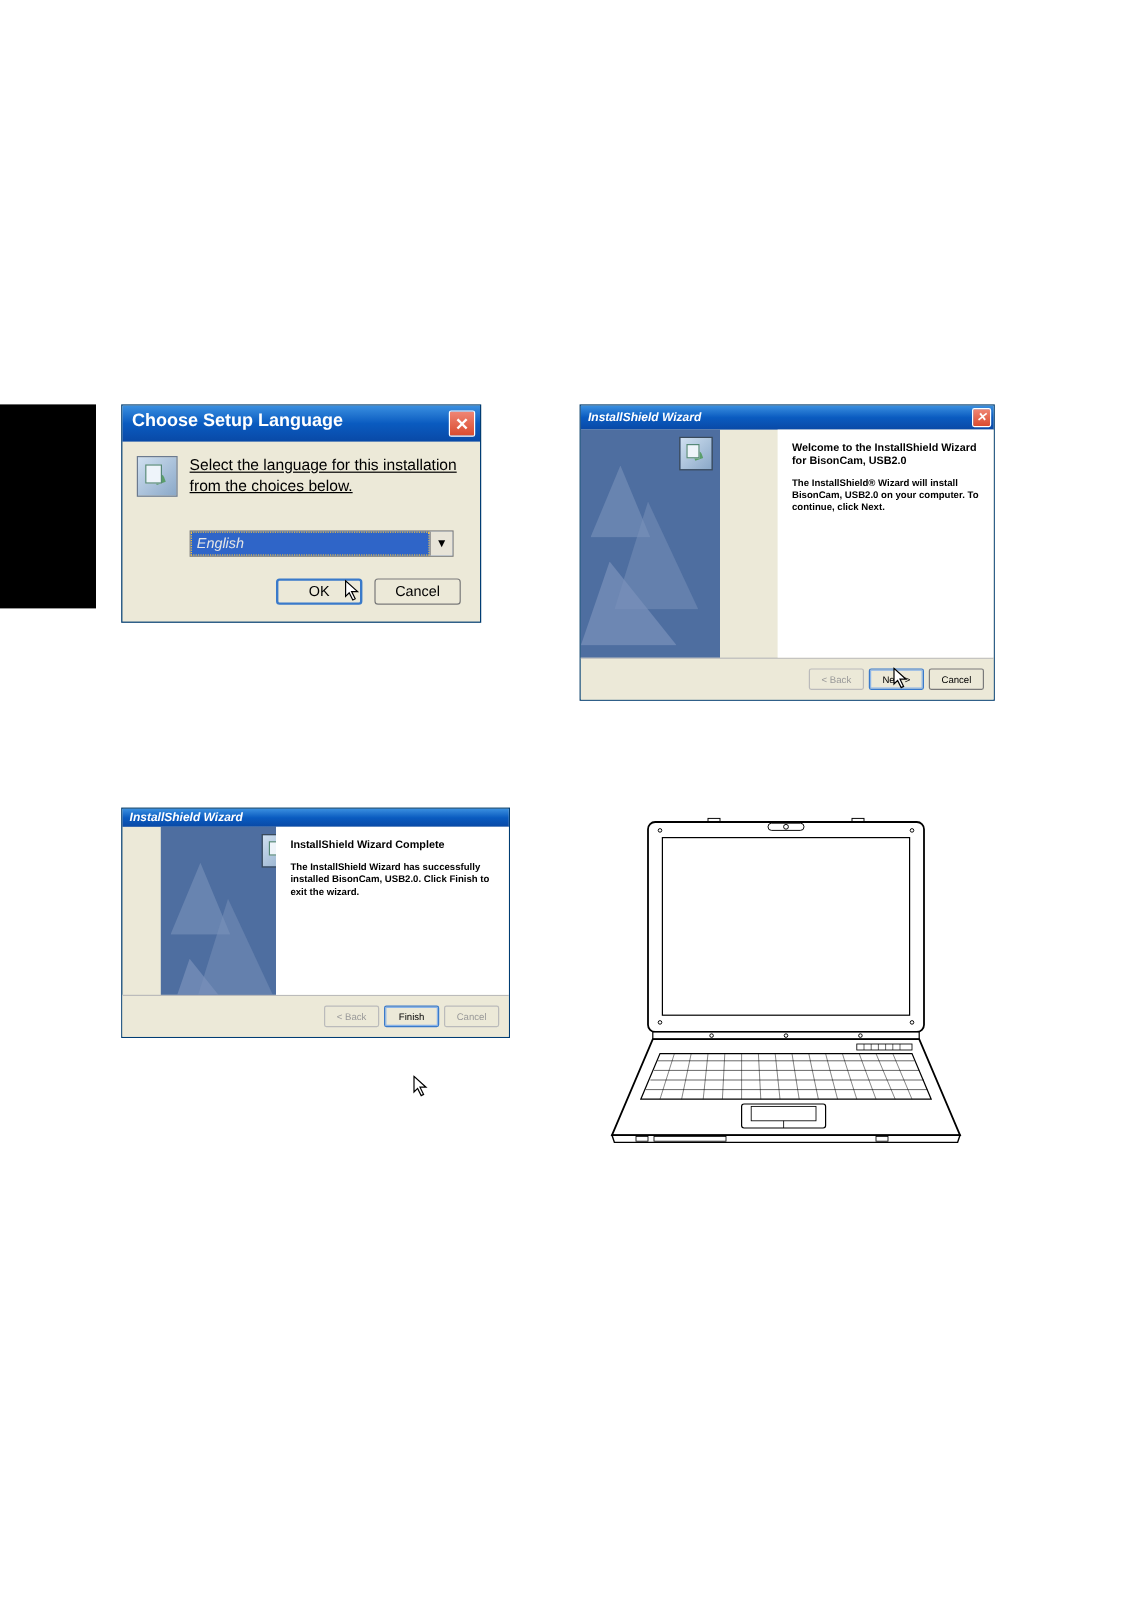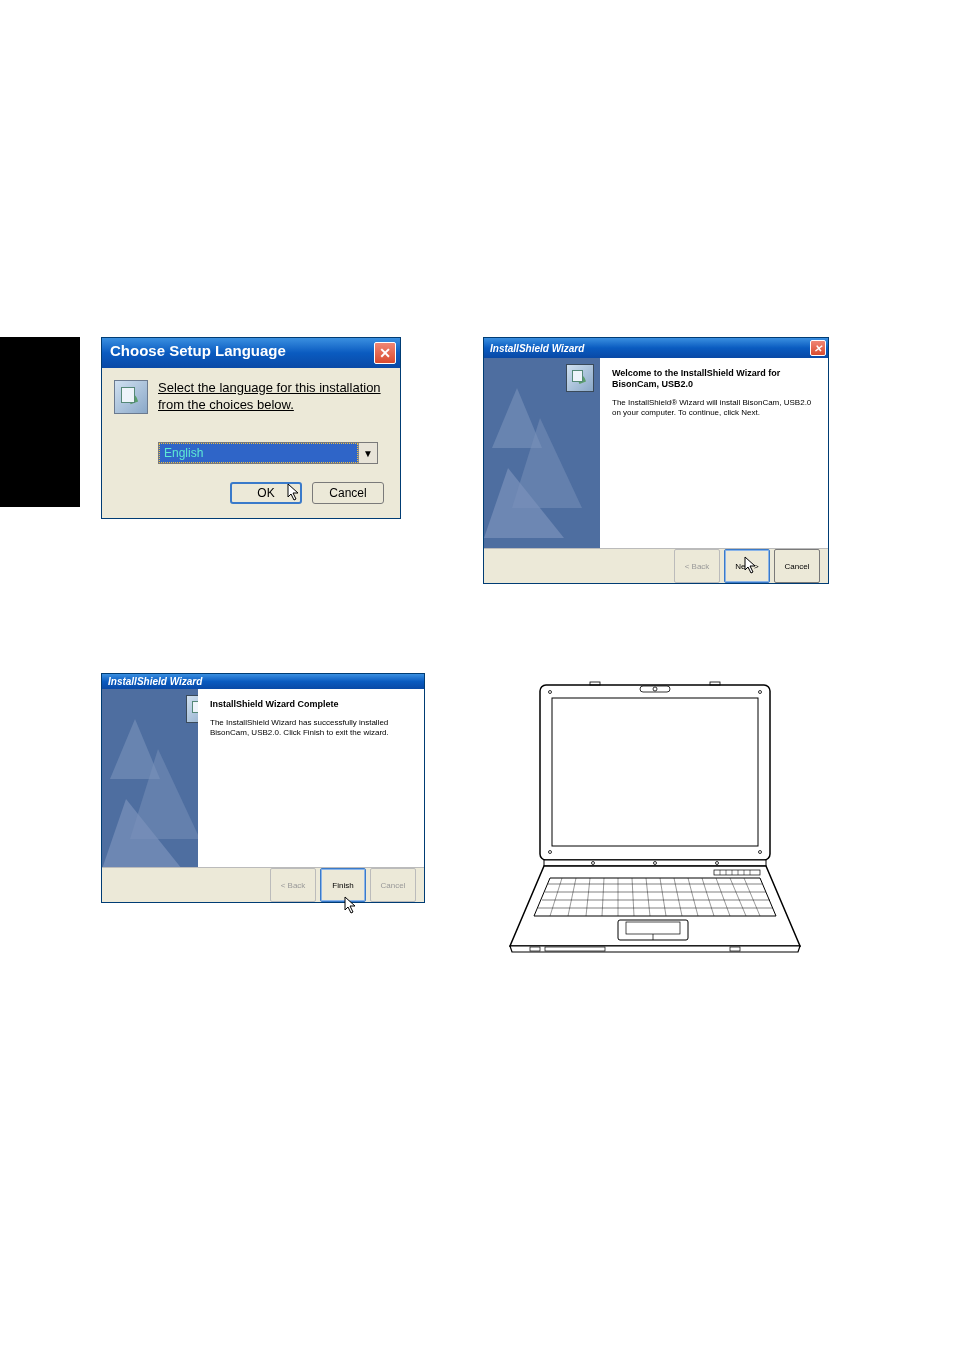--- a/index.html
+++ b/index.html
@@ -123,24 +123,25 @@
     margin: 28px 0 0 44px;
     display: flex;
     width: 218px;
     border: 1px solid #7a7a7a;
     background: linear-gradient(to bottom, #2f65c8, #3d7ae6);
     height: 20px;
   }
   .select-val {
     flex: 1;
     background: #2f65c8;
-    color: #5eead4;
+    color: #e5e5e5;
     font-size: 12px;
     padding: 2px 4px;
     border: 1px dotted #f0c040;
+    font-style: italic;
   }
   .select-arrow {
     width: 18px;
     background: #e8e4d8;
     border-left: 1px solid #888;
     display: flex;
     align-items: center;
     justify-content: center;
     color: #000;
     font-size: 10px;
@@ -179,20 +180,21 @@
     position: absolute;
     left: 483px;
     top: 337px;
     width: 344px;
     background: #ece9d8;
     border: 1px solid #003c74;
   }
   .wizard-body2 {
     display: flex;
     height: 190px;
+    gap: 48px;
   }
   .wizard-side {
     width: 116px;
     background: #4e6ea0;
     position: relative;
     flex-shrink: 0;
     overflow: hidden;
   }
   .wizard-side-icon {
     position: absolute;
@@ -235,39 +237,40 @@
   .wizard-main h3 {
     margin: 0 0 8px 0;
     font-size: 9px;
     font-weight: bold;
     line-height: 1.2;
   }
   .wizard-main p {
     margin: 0;
     font-size: 8px;
     line-height: 1.3;
+    font-weight: bold;
   }
   .wizard-footer {
     height: 34px;
     border-top: 1px solid #bbb;
     display: flex;
     align-items: center;
     justify-content: flex-end;
     gap: 4px;
     padding: 0 8px;
     background: #ece9d8;
   }
   .xp-btn-sm {
     min-width: 46px;
     height: 18px;
     background: #ece9d8;
     border: 1px solid #7a7a7a;
     border-radius: 2px;
     font-size: 8px;
-    padding: 16px 6px;
+    padding: 0 6px;
     cursor: pointer;
     display: inline-flex;
     align-items: center;
     justify-content: center;
   }
   .xp-btn-sm.disabled {
     color: #999;
     border-color: #bbb;
     cursor: default;
   }
@@ -279,21 +282,22 @@
   .dlg3 {
     position: absolute;
     left: 101px;
     top: 673px;
     width: 322px;
     background: #ece9d8;
     border: 1px solid #003c74;
   }
   .wizard-body3 {
     display: flex;
-    height: 178px;
+    height: 140px;
+    padding-left: 32px;
   }
   .wizard-body3 .wizard-side { width: 96px; }
   
   .laptop-wrap {
     position: absolute;
     left: 490px;
     top: 680px;
     width: 340px;
     height: 280px;
   }

